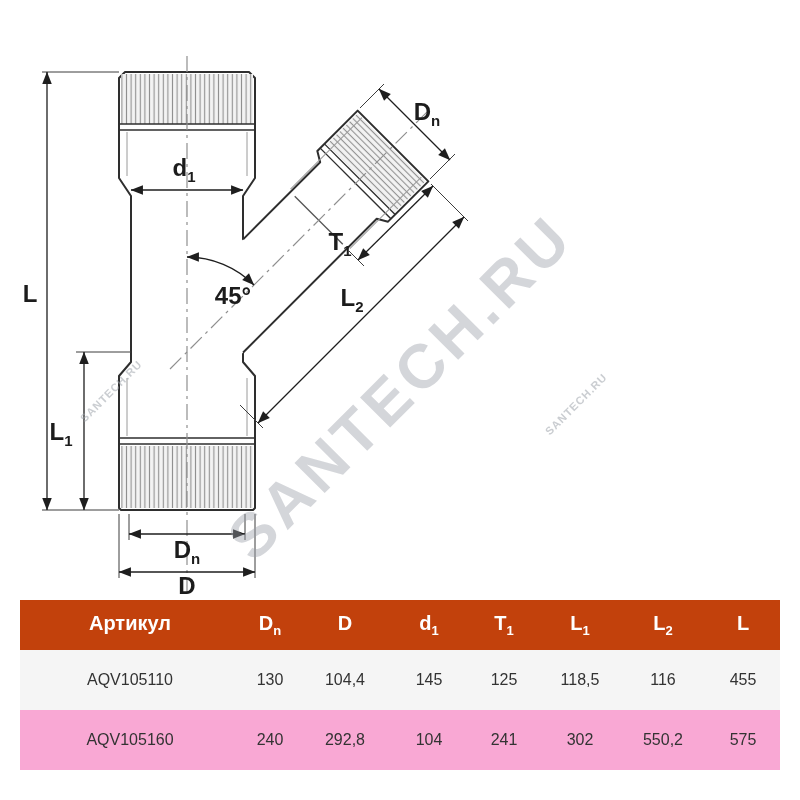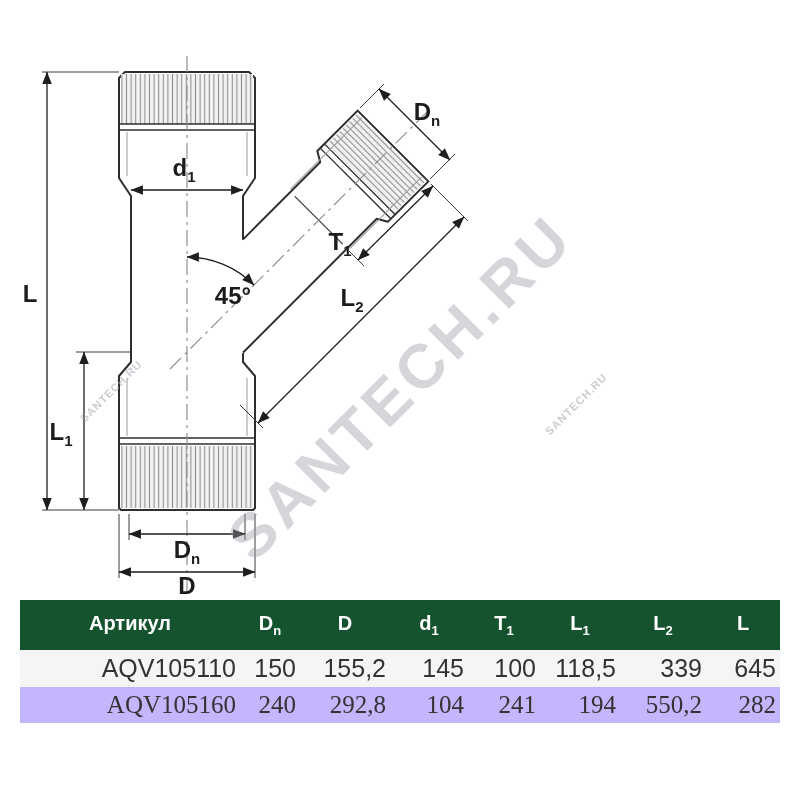--- a/index.html
+++ b/index.html
@@ -27,28 +27,28 @@
   }
   .wm-small.one { left:70px; top:385px; }
   .wm-small.two { left:535px; top:398px; }
 
   
   table.spec {
     position:absolute; left:20px; top:600px; width:760px;
     border-collapse:collapse; table-layout:fixed;
   }
   .spec th {
-    background:#14532d; color:#ffffff; font-size:20px; font-weight:700;
+    background:#c2410c; color:#ffffff; font-size:20px; font-weight:700;
     padding:12px 4px; text-align:center;
   }
   .spec td {
-    font-size:25px; color:#333333; text-align:right; padding:4px 4px;
+    font-size:16px; color:#333333; text-align:center; padding:21px 4px;
   }
   .spec tbody tr.r0 { background:#f5f5f5; }
-  .spec tbody tr.r1 { background:#c4b5fd;font-family:Liberation Serif, serif; }
+  .spec tbody tr.r1 { background:#f9a8d4; }
   .spec sub { font-size:13px; }
 </style>
 </head>
 <body>
 
 <div class="canvas">
 
   <svg width="800" height="598" viewBox="0 0 800 598">
     <defs>
       <marker id="arr" viewBox="0 0 12 12" refX="11.5" refY="6" markerWidth="13" markerHeight="13" markerUnits="userSpaceOnUse" orient="auto-start-reverse">
@@ -155,34 +155,34 @@
         <th><span>d</span><sub>1</sub></th>
         <th><span>T</span><sub>1</sub></th>
         <th><span>L</span><sub>1</sub></th>
         <th><span>L</span><sub>2</sub></th>
         <th><span>L</span><sub></sub></th>
       </tr>
     </thead>
     <tbody>
       <tr class="r0">
         <td>AQV105110</td>
-        <td>150</td>
-        <td>155,2</td>
+        <td>130</td>
+        <td>104,4</td>
         <td>145</td>
-        <td>100</td>
+        <td>125</td>
         <td>118,5</td>
-        <td>339</td>
-        <td>645</td>
+        <td>116</td>
+        <td>455</td>
       </tr>
       <tr class="r1">
         <td>AQV105160</td>
         <td>240</td>
         <td>292,8</td>
         <td>104</td>
         <td>241</td>
-        <td>194</td>
+        <td>302</td>
         <td>550,2</td>
-        <td>282</td>
+        <td>575</td>
       </tr>
     </tbody>
   </table>
 
 </div>
 
 </body></html>

